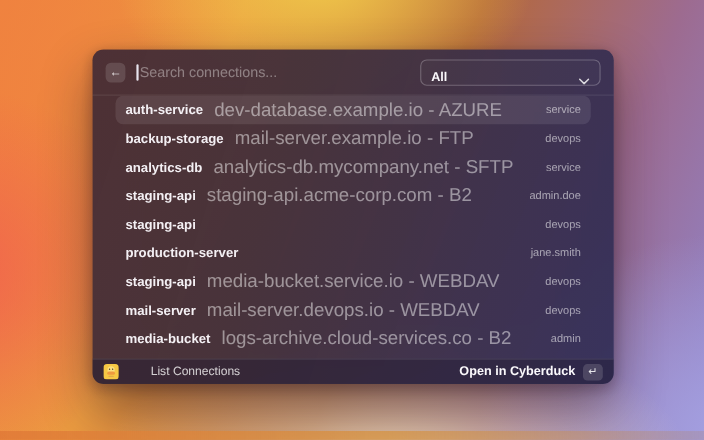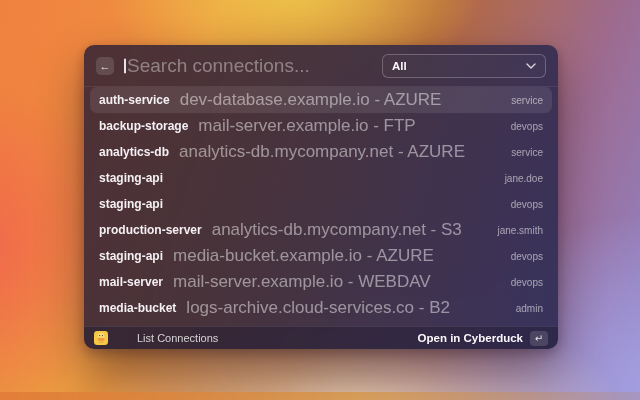--- a/index.html
+++ b/index.html
@@ -46,42 +46,42 @@
     font-size: 11px; line-height: 18px; text-align: center;
     cursor: pointer; font-family: inherit; padding: 0;
   }
   .search-wrap { position: relative; flex: 1; display: flex; align-items: center; }
   .caret {
     position: absolute; left: 0; top: 50%; transform: translateY(-50%);
     width: 1.5px; height: 15px; background: #e8e4ee; border-radius: 1px;
   }
   .search-input {
     width: 100%; background: transparent; border: none; outline: none;
-    color: #f3eff3; font-size: 19px; font-family: inherit;
+    color: #f3eff3; font-size: 13px; font-family: inherit;
     padding-left: 3px;
   }
   .search-input::placeholder { color: rgba(255,255,255,0.38); }
   .filter-dropdown {
     width: 164px; height: 24px; flex: 0 0 164px;
     border: 1px solid rgba(255,255,255,0.24); border-radius: 6px;
-    display: flex; align-items: center; justify-content: space-between;
+    display: flex; align-items: flex-end; justify-content: space-between;
     padding: 0 9px; cursor: pointer;
     background: rgba(255,255,255,0.02);
   }
   .filter-value { font-size: 11.5px; font-weight: 700; color: #fbf9fc; }
   .chevron svg { display: block; }
 
   
   .content { position: relative; flex: 1; overflow: hidden; }
   .section-label {
     margin: 5px 14px 1px; height: 13px;
     font-size: 11px; color: rgba(255,255,255,0.55);
   }
   .row {
-    height: 26px; margin: 0 6px; padding: 0 9px;
+    height: 26px; margin: 0 21px; padding: 0 9px;
     border-radius: 7px;
     display: flex; align-items: center; gap: 10px;
     cursor: pointer;
   }
   .row.selected { background: rgba(255,255,255,0.09); }
   .row-name { font-size: 12px; font-weight: 700; color: #f4f0f4; white-space: nowrap; }
   .row-detail { font-size: 17px; color: rgba(255,255,255,0.48); white-space: nowrap; overflow: hidden; text-overflow: ellipsis; }
   .row-meta { margin-left: auto; font-size: 10px; color: rgba(255,255,255,0.55); white-space: nowrap; }
 
   
@@ -134,49 +134,49 @@
   </div>
 
   <div class="row">
     <span class="row-name">backup-storage</span>
     <span class="row-detail">mail-server.example.io - FTP</span>
     <span class="row-meta">devops</span>
   </div>
 
   <div class="row">
     <span class="row-name">analytics-db</span>
-    <span class="row-detail">analytics-db.mycompany.net - AZURE</span>
+    <span class="row-detail">analytics-db.mycompany.net - SFTP</span>
     <span class="row-meta">service</span>
   </div>
 
   <div class="row">
     <span class="row-name">staging-api</span>
-    <span class="row-meta">jane.doe</span>
+    <span class="row-detail">staging-api.acme-corp.com - B2</span>
+    <span class="row-meta">admin.doe</span>
   </div>
 
   <div class="row">
     <span class="row-name">staging-api</span>
     <span class="row-meta">devops</span>
   </div>
 
   <div class="row">
     <span class="row-name">production-server</span>
-    <span class="row-detail">analytics-db.mycompany.net - S3</span>
     <span class="row-meta">jane.smith</span>
   </div>
 
   <div class="row">
     <span class="row-name">staging-api</span>
-    <span class="row-detail">media-bucket.example.io - AZURE</span>
+    <span class="row-detail">media-bucket.service.io - WEBDAV</span>
     <span class="row-meta">devops</span>
   </div>
 
   <div class="row">
     <span class="row-name">mail-server</span>
-    <span class="row-detail">mail-server.example.io - WEBDAV</span>
+    <span class="row-detail">mail-server.devops.io - WEBDAV</span>
     <span class="row-meta">devops</span>
   </div>
 
   <div class="row">
     <span class="row-name">media-bucket</span>
     <span class="row-detail">logs-archive.cloud-services.co - B2</span>
     <span class="row-meta">admin</span>
   </div>
 </div>
   </div>

